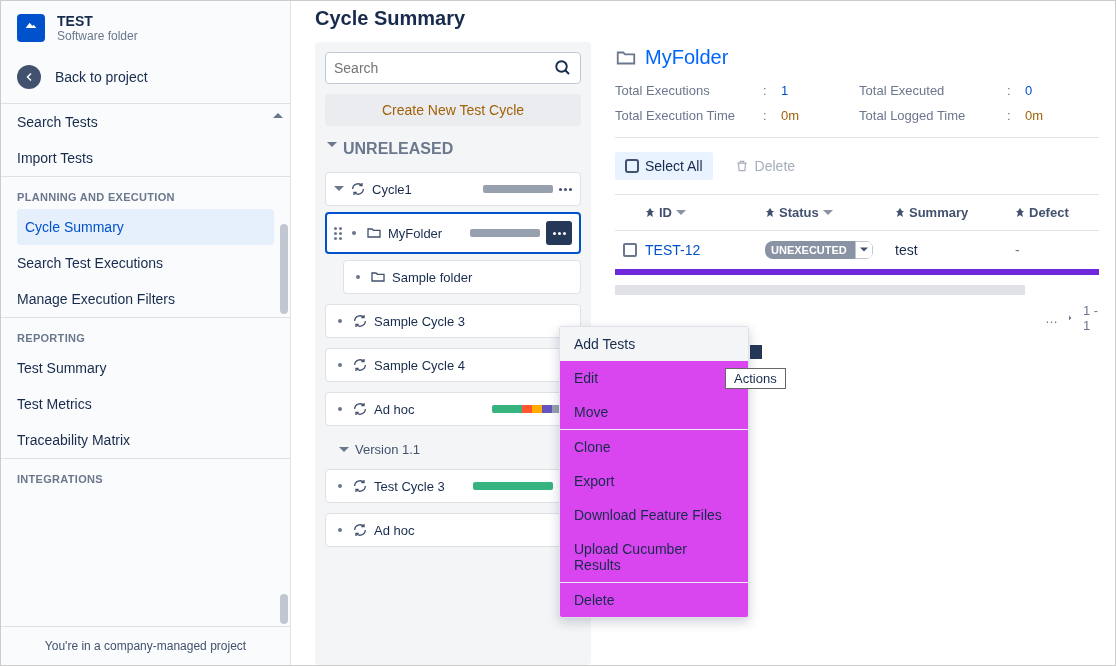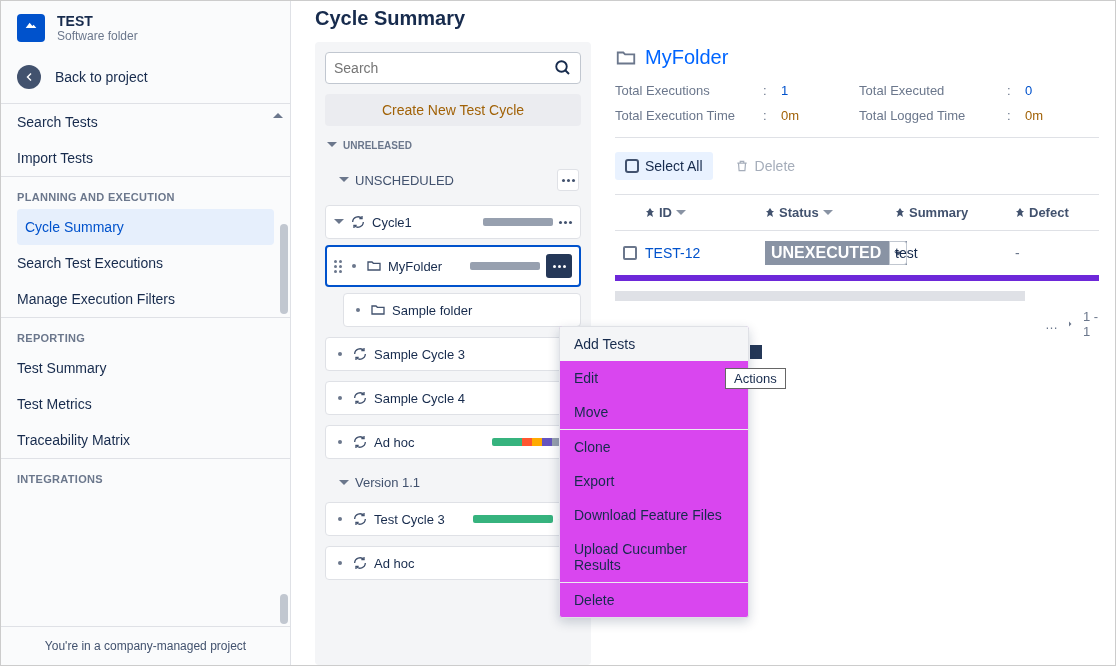--- a/index.html
+++ b/index.html
@@ -28,21 +28,21 @@
 
 .main { flex: 1; display: flex; flex-direction: column; padding: 0 16px 0 24px; overflow: hidden; }
 .page-title { font-size: 20px; font-weight: 700; color: #172b4d; padding: 6px 0 12px; }
 .content { display: flex; gap: 24px; flex: 1; overflow: hidden; }
 
 
 .tree-panel { width: 276px; background: #f4f5f7; border-radius: 4px; padding: 10px; display: flex; flex-direction: column; gap: 10px; overflow-y: auto; }
 .search-box { display: flex; align-items: center; border: 1px solid #c1c7d0; border-radius: 4px; background: #fff; padding: 6px 8px; }
 .search-box input { border: none; outline: none; flex: 1; font-size: 14px; color: #6b778c; background: transparent; }
 .create-btn { background: #ebecf0; border: none; border-radius: 4px; padding: 8px; font-size: 14px; color: #a16207; cursor: pointer; text-align: center; }
-.tree-header { display: flex; align-items: flex-start; gap: 6px; font-size: 10px; color: #6b778c; font-weight: 600; padding: 4px 2px; }
+.tree-header { display: flex; align-items: flex-start; gap: 6px; font-size: 16px; color: #6b778c; font-weight: 600; padding: 4px 2px; }
 .tree-sub { display: flex; align-items: center; justify-content: space-between; padding: 4px 2px 4px 14px; font-size: 13px; color: #42526e; }
 .tree-sub-left { display: flex; align-items: center; gap: 6px; }
 .more-sq { width: 22px; height: 22px; border: 1px solid #dfe1e6; border-radius: 3px; display: flex; align-items: center; justify-content: center; background: #fff; cursor: pointer; }
 .dots { display: flex; gap: 2px; }
 .dots span { width: 3px; height: 3px; border-radius: 50%; background: #42526e; }
 .tree-node { background: #fff; border: 1px solid #dfe1e6; border-radius: 4px; padding: 8px; display: flex; align-items: center; gap: 6px; font-size: 13px; cursor: pointer; }
 .tree-node .bullet { width: 4px; height: 4px; border-radius: 50%; background: #6b778c; margin: 0 4px; }
 .tree-node .label { flex: 1; color: #172b4d; }
 .chev { width: 10px; height: 10px; display: inline-flex; align-items: center; justify-content: center; }
 .cycle-icon { width: 16px; height: 16px; }
@@ -79,21 +79,21 @@
 .th-id { width: 120px; margin-left: 30px; }
 .th-status { width: 130px; }
 .th-summary { width: 120px; }
 .th-defect { width: 70px; }
 .pin { width: 10px; height: 10px; }
 .sort { width: 10px; height: 10px; }
 .table-row { display: flex; align-items: center; padding: 10px 0; border-bottom: 6px solid #6d28d9; }
 .cb { width: 14px; height: 14px; border: 2px solid #6b778c; border-radius: 2px; margin: 0 8px; }
 .cell-id { width: 120px; color: #0052cc; }
 .cell-status { width: 130px; }
-.status-badge { display: inline-flex; align-items: center; background: #8993a4; color: #fff; font-size: 16px; font-weight: 600; border-radius: 0; overflow: hidden; }
+.status-badge { display: inline-flex; align-items: center; background: #8993a4; color: #fff; font-size: 11px; font-weight: 600; border-radius: 8px; overflow: hidden; }
 .status-badge .txt { padding: 3px 6px; }
 .status-badge .caret { background: #fff; color: #42526e; border: 1px solid #c1c7d0; padding: 2px 4px; margin-left: 2px; border-radius: 0 3px 3px 0; }
 .cell-summary { width: 120px; color: #172b4d; }
 .cell-defect { width: 70px; color: #6b778c; }
 .pager-bar { height: 10px; display: flex; margin-top: 10px; }
 .pager-fill { width: 410px; background: #dfe1e6; }
 .pager-dark { width: 70px; background: #253858; }
 .pager-info { display: flex; align-items: center; gap: 10px; color: #6b778c; font-size: 13px; padding: 8px 0 0 430px; }
 
 
@@ -169,35 +169,20 @@
               <line x1="20" y1="20" x2="15" y2="15"></line>
             </svg>
         </div>
         <button class="create-btn">Create New Test Cycle</button>
         <div class="tree-header">
           <svg class="chev" width="10" height="10" viewBox="0 0 10 10" fill="#6b778c">
               <path d="M0 2l5 5 5-5z"></path>
             </svg>
           <span>UNRELEASED</span>
         </div>
-        <div class="tree-sub">
-          <div class="tree-sub-left">
-            <svg class="chev" width="10" height="10" viewBox="0 0 10 10" fill="#6b778c">
-                <path d="M0 2l5 5 5-5z"></path>
-              </svg>
-            <span>UNSCHEDULED</span>
-          </div>
-          <div class="more-sq">
-              <div class="dots">
-                <span></span>
-                <span></span>
-                <span></span>
-              </div>
-            </div>
-        </div>
 
         <div class="node-group">
           <div class="tree-node">
             <svg class="chev" width="10" height="10" viewBox="0 0 10 10" fill="#6b778c">
                 <path d="M0 2l5 5 5-5z"></path>
               </svg>
             <svg class="cycle-icon" viewBox="0 0 24 24" fill="none" stroke="#42526e" stroke-width="2">
                 <path d="M4 12a8 8 0 0 1 14-5M20 12a8 8 0 0 1-14 5"></path>
                 <path d="M18 3v4h-4M6 21v-4h4"></path>
               </svg>

